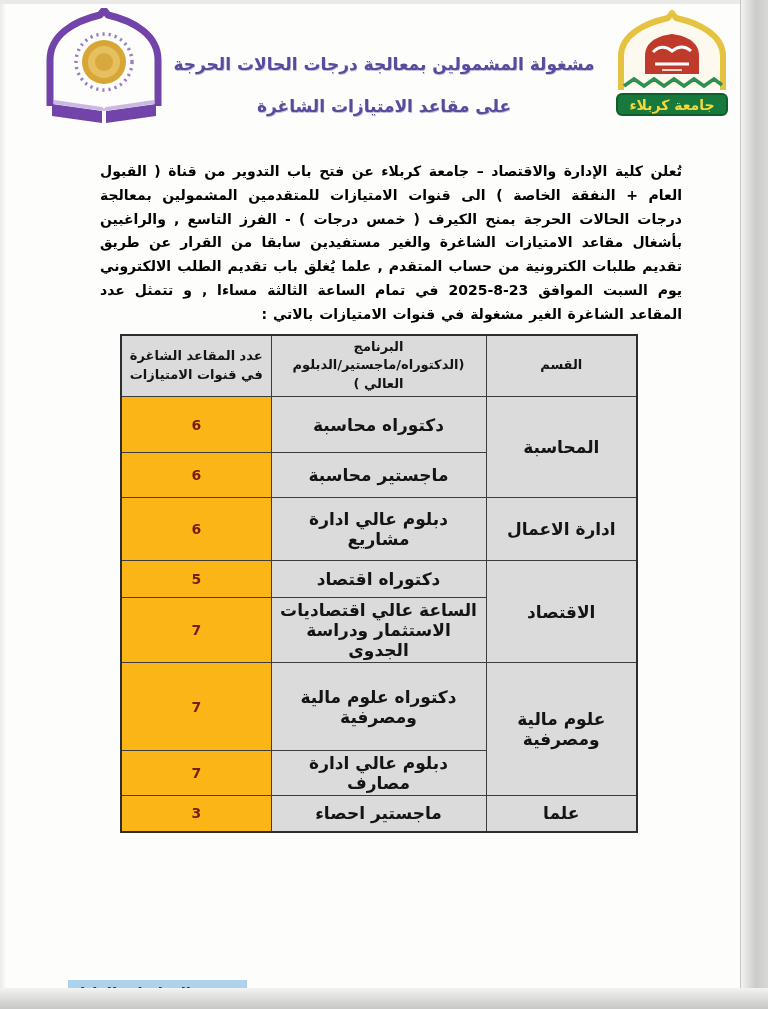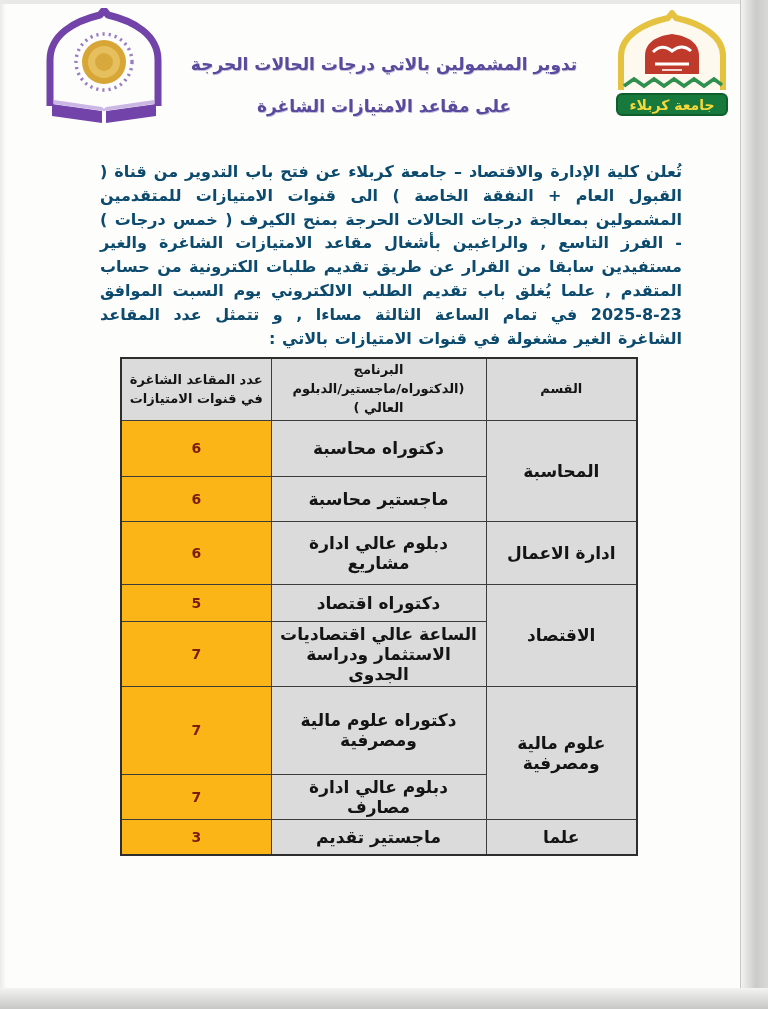--- a/index.html
+++ b/index.html
@@ -29,21 +29,21 @@
   .titles{padding-top:56px;text-align:center;direction:rtl;}
   .title-line{
     color:#5a4a9d;font-weight:bold;font-size:17px;line-height:1;
     text-shadow:0.6px 0.6px 0.6px rgba(90,74,157,0.35);
   }
   .title-line + .title-line{margin-top:25px;}
 
   .body-text{
     direction:rtl;text-align:justify;
     margin:10px 86px 0 100px;
-    font-size:16px;font-weight:bold;color:#0c4a6e;
+    font-size:14px;font-weight:bold;color:#000000;
     line-height:23.8px;word-spacing:1px;
   }
 
   table.vac{
     direction:rtl;border-collapse:collapse;table-layout:fixed;
     width:516px;margin:7px 130px 0 auto;
     border:2.5px solid #2e2e2e;
     font-weight:bold;color:#141414;
   }
   table.vac th,table.vac td{
@@ -88,21 +88,21 @@
         <circle cx="70" cy="54" r="16" fill="#e6c05e"></circle>
         <circle cx="70" cy="54" r="9" fill="#d2a132" opacity="0.75"></circle>
 
         <path d="M18 96 L68 103 L68 115 L18 108 Z" fill="#7243a8"></path>
         <path d="M122 96 L72 103 L72 115 L122 108 Z" fill="#7243a8"></path>
         <path d="M20 92 L68 99 L70 101 L72 99 L120 92 L120 96 L70 103 L20 96 Z" fill="#cbb7e4"></path>
       </svg>
     </div>
 
     <div class="titles">
-      <div class="title-line">تدوير المشمولين بالاتي درجات الحالات الحرجة</div>
+      <div class="title-line">مشغولة المشمولين بمعالجة درجات الحالات الحرجة</div>
       <div class="title-line">على مقاعد الامتيازات الشاغرة</div>
     </div>
 
     <div class="logo-right">
       <svg viewBox="0 0 128 122" width="128" height="122">
 
         <path d="M64 0 L69 9 L64 16 L59 9 Z" fill="#c43b2e"></path>
 
         <path d="M13 80 L13 46 C13 25 37 13 60 8 L64 3 L68 8 C91 13 115 25 115 46 L115 80" fill="#fdf9ee" stroke="#e5c23f" stroke-width="6" stroke-linejoin="round"></path>
 
@@ -170,21 +170,21 @@
           <td rowspan="2" class="dept-cell">علوم مالية ومصرفية</td>
           <td class="program-cell">دكتوراه علوم مالية ومصرفية</td>
           <td class="seats-cell">7</td>
         </tr>
         <tr style="height: 40px;">
           <td class="program-cell">دبلوم عالي ادارة مصارف</td>
           <td class="seats-cell">7</td>
         </tr>
         <tr style="height: 36px;">
           <td rowspan="1" class="dept-cell">علما</td>
-          <td class="program-cell">ماجستير تقديم</td>
+          <td class="program-cell">ماجستير احصاء</td>
           <td class="seats-cell">3</td>
         </tr>
       </tbody>
   </table>
 
   <div class="footer-label">شعبة الدراسات العليا</div>
 
 </div>
 
 </body></html>

